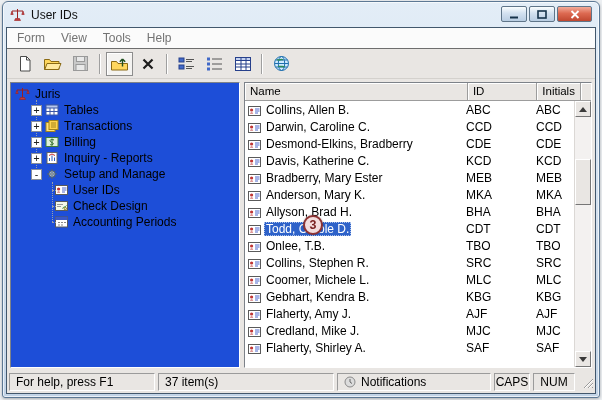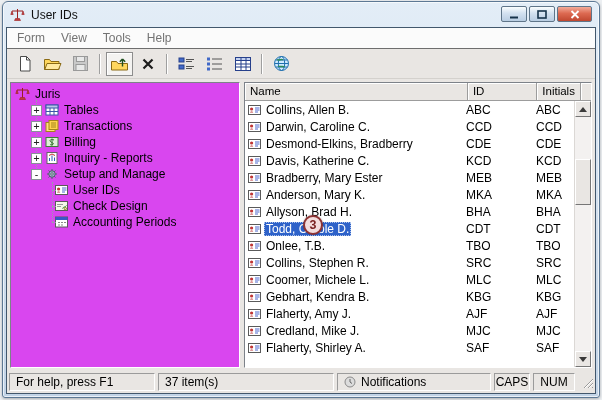--- a/index.html
+++ b/index.html
@@ -22,21 +22,21 @@
   .menubar{height:21px;background:#fbfbfb;border-bottom:1px solid #6e6e6e;
     display:flex;align-items:center;padding-left:2px;flex:none}
   .menu-item{font-size:12px;padding:3px 8px;color:#737373}
   .toolbar{height:30px;display:flex;align-items:center;padding:0 4px;gap:1px;
     background:#e9e6e3;border-bottom:1px solid #d4d1cd;flex:none}
   .tbtn{width:27px;height:24px;display:flex;align-items:center;justify-content:center}
   .tbtn.boxed{border:1px solid #8d8d8d;background:#f4f3f1;box-shadow:inset 1px 1px 0 #fff}
   .tsep{width:2px;height:20px;border-left:1px solid #9f9f9f;border-right:1px solid #fff;margin:0 4px}
   
   .main{flex:1;display:flex;padding:3px;gap:4px;background:#e9e6e3;min-height:0}
-  .panel{border:1px solid;border-color:#7d8289 #ffffff #ffffff #7d8289;background:#d946ef;position:relative}
+  .panel{border:1px solid;border-color:#7d8289 #ffffff #ffffff #7d8289;background:#1d4ed8;position:relative}
   .tree-panel{width:230px;padding-top:3px;overflow:hidden;font-size:12px}
   .list-panel{flex:1;display:flex;flex-direction:column;overflow:hidden}
   
   .trow{height:16px;display:flex;align-items:center;gap:3px;padding-left:4px;
     position:relative;white-space:nowrap}
   .trow.lvl1{padding-left:20px}
   .trow.lvl2{padding-left:44px}
   .expander{width:11px;height:11px;border:1px solid #8a909a;background:#fff;flex:none;
     font-family:"DejaVu Sans Mono",monospace;font-size:10px;line-height:9px;
     text-align:center;color:#222}
@@ -51,21 +51,21 @@
   
   .lheader{height:18px;display:flex;background:#e9e6e3;flex:none}
   .hcell{border-right:1px solid #9c9c9c;border-bottom:1px solid #9c9c9c;
     box-shadow:inset 1px 1px 0 #fff;padding:2px 5px 0;font-size:11.5px;
     white-space:nowrap;overflow:hidden;color:#000}
   .hname{width:225px}.hid{width:70px}.hini{width:44px}
   .hfill{flex:1;border-right:none}
   .lbody{flex:1;display:flex;min-height:0}
   .rows{flex:1;background:#fff;overflow:hidden}
   .lrow{height:17px;display:flex;align-items:center;font-size:12px;color:#000}
-  .cname{width:216px;display:flex;align-items:center;gap:3px;padding-left:3px;
+  .cname{width:216px;display:flex;align-items:flex-end;gap:3px;padding-left:3px;
     overflow:hidden;white-space:nowrap}
   .cid{width:70px;padding-left:5px}
   .cini{width:40px;padding-left:5px}
   .ntext{padding:0 2px;white-space:nowrap}
   .lrow.sel .ntext{background:#2e62c9;color:#fff;outline:1px dotted #a9c0ea;outline-offset:-1px}
   
   .vscroll{width:17px;background:#f3f1f0;position:relative;border-left:1px solid #dbd8d5;flex:none}
   .sbtn{position:absolute;left:0;right:0;height:16px;background:#e9e6e3;
     border:1px solid;border-color:#fff #767676 #767676 #fff;
     display:flex;align-items:center;justify-content:center}

